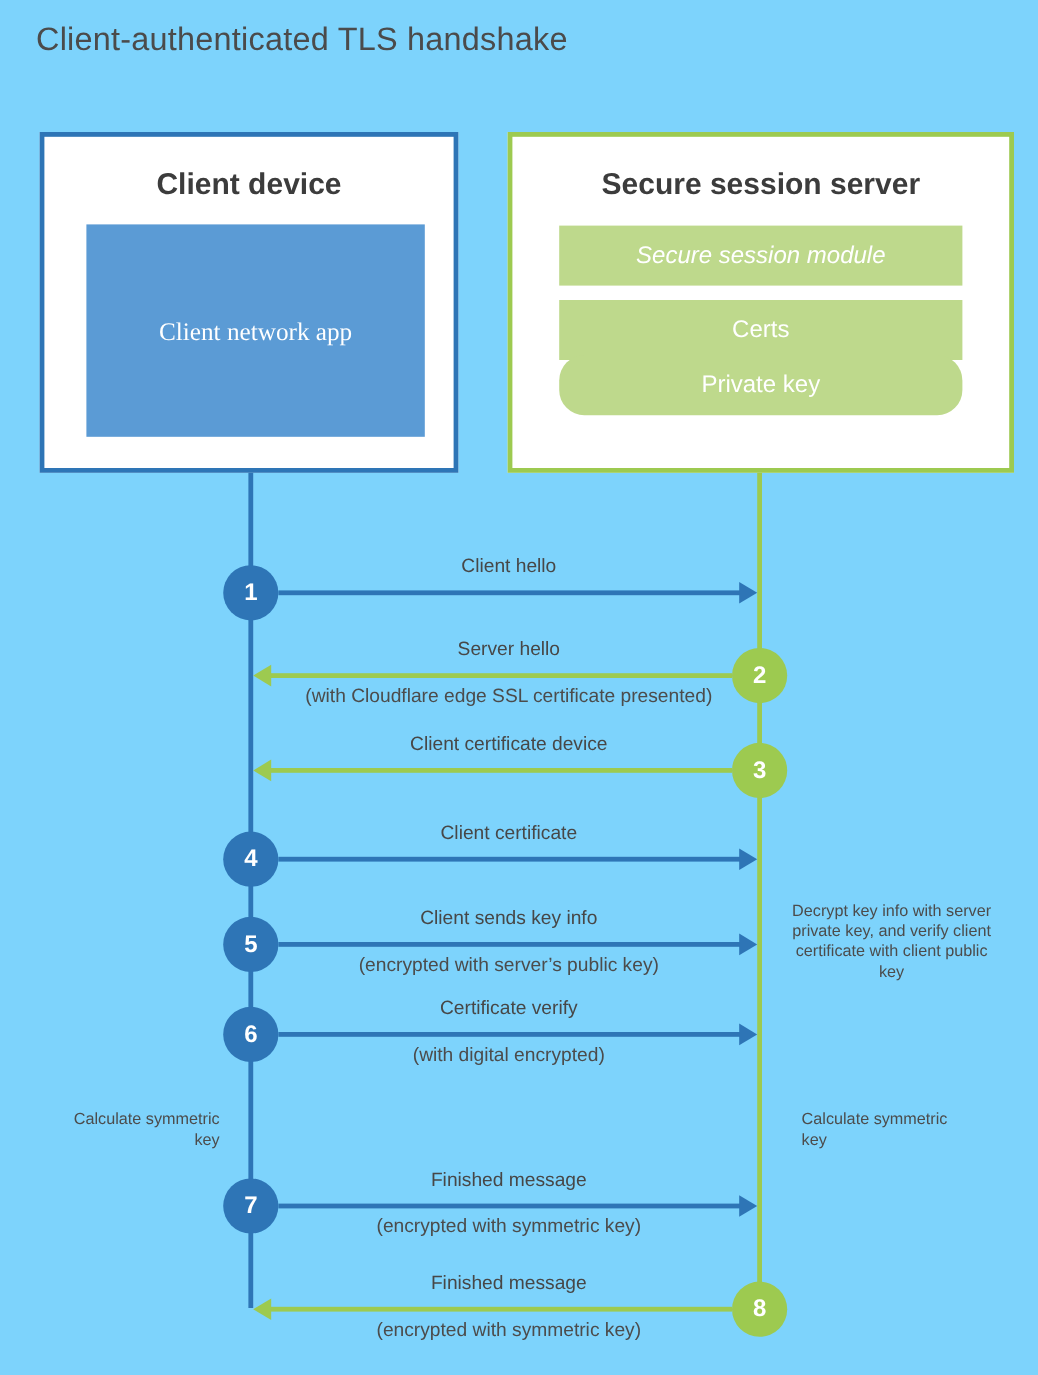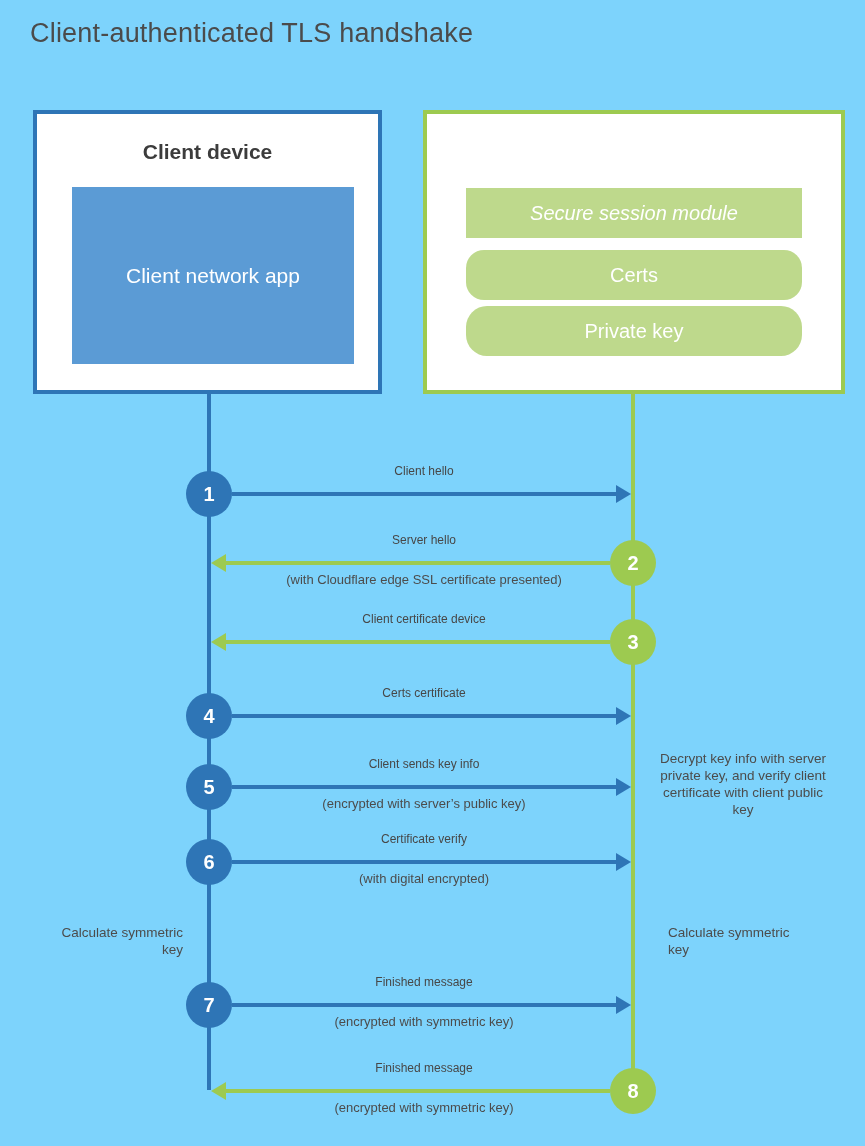--- a/index.html
+++ b/index.html
@@ -14,47 +14,47 @@
   *{margin:0;padding:0;box-sizing:border-box;}
   body{background:#ffffff;font-family:"Liberation Sans","DejaVu Sans",sans-serif;}
   .stage{position:relative;width:865px;height:1146px;background:#7dd3fc;overflow:hidden;}
 
   .title{position:absolute;left:30px;top:18px;font-size:27px;color:#4b4b4b;font-weight:400;letter-spacing:.2px;}
 
   
   .actor-box{position:absolute;top:110px;height:284px;background:#fff;}
   .client-box{left:33px;width:349px;border:4px solid var(--blue);}
   .server-box{left:423px;width:422px;border:4px solid var(--green);}
-  .actor-heading{position:absolute;top:26px;left:0;width:100%;text-align:center;font-size:21px;font-weight:bold;color:var(--text_dark);}
+  .actor-heading{position:absolute;top:26px;left:0;width:100%;text-align:center;font-size:25px;font-weight:bold;color:var(--text_dark);}
   .app-rect{position:absolute;left:35px;top:73px;width:282px;height:177px;background:var(--blue_fill);display:flex;align-items:center;justify-content:center;text-align:center;}
-  .app-rect span{display:block;max-width:190px;color:#ffffff;font-size:21px;line-height:28px;}
+  .app-rect span{display:block;max-width:190px;color:#ffffff;font-size:21px;line-height:28px;font-family:Liberation Serif, serif;}
   .module-bar{position:absolute;left:39px;width:336px;height:50px;background:var(--green_fill);display:flex;align-items:center;justify-content:center;color:#ffffff;font-size:20px;}
-  .bar-0{top:74px;font-style:italic;} .bar-1{top:136px;border-radius:18px;} .bar-2{top:192px;border-radius:21px;}
+  .bar-0{top:74px;font-style:italic;} .bar-1{top:136px;} .bar-2{top:182px;border-radius:21px;}
 
   
   .lifeline{position:absolute;width:4px;}
   .lifeline-blue{left:207px;top:394px;height:696px;background:var(--blue);}
   .lifeline-green{left:631px;top:394px;height:698px;background:var(--green);}
 
   
   .step .circle{position:absolute;top:calc(var(--cy) - 23px);width:46px;height:46px;border-radius:50%;
     color:#fff;font-size:20px;font-weight:bold;display:flex;align-items:center;justify-content:center;}
   .step.blue .circle{left:186px;background:var(--blue);}
   .step.green .circle{left:610px;background:var(--green);}
   .step .shaft{position:absolute;top:calc(var(--cy) - 2px);height:4px;}
   .step.right .shaft{left:232px;width:386px;background:var(--blue);}
   .step.left  .shaft{left:224px;width:386px;background:var(--green);}
   .step .head{position:absolute;top:calc(var(--cy) - 9px);width:0;height:0;
     border-top:9px solid transparent;border-bottom:9px solid transparent;}
   .step.right .head{left:616px;border-left:15px solid var(--blue);}
   .step.left  .head{left:211px;border-right:15px solid var(--green);}
   .step .label{position:absolute;left:231px;width:386px;top:calc(var(--cy) - 30px);
-    text-align:center;font-size:12px;color:var(--text_mid);}
+    text-align:center;font-size:16px;color:var(--text_mid);}
   .step .sub{position:absolute;left:181px;width:486px;top:calc(var(--cy) + 9px);
-    text-align:center;font-size:13px;color:var(--text_sub);}
+    text-align:center;font-size:16px;color:var(--text_sub);}
 
   
   .note{position:absolute;font-size:13.5px;line-height:17px;color:var(--text_sub);}
   .note-decrypt{left:657px;top:750px;width:172px;text-align:center;}
   .note-calc-left{left:58px;top:924px;width:125px;text-align:right;}
   .note-calc-right{left:668px;top:924px;width:125px;text-align:left;}
 </style>
 </head>
 <body>
 
@@ -63,20 +63,21 @@
   <div class="title">Client-authenticated TLS handshake</div>
 
   <div class="actor-box client-box">
     <div class="actor-heading">Client device</div>
     <div class="app-rect">
       <span>Client network app</span>
     </div>
   </div>
 
   <div class="actor-box server-box">
+    <div class="actor-heading">Secure session server</div>
     <div class="module-bar bar-0">Secure session module</div>
     <div class="module-bar bar-1">Certs</div>
     <div class="module-bar bar-2">Private key</div>
   </div>
 
   <div class="lifeline lifeline-blue"></div>
   <div class="lifeline lifeline-green"></div>
 
   <div class="step blue right" style="--cy:494px">
     <div class="label">Client hello</div>
@@ -94,21 +95,21 @@
   </div>
 
   <div class="step green left" style="--cy:642px">
     <div class="label">Client certificate device</div>
     <div class="shaft"></div>
     <div class="head"></div>
     <div class="circle">3</div>
   </div>
 
   <div class="step blue right" style="--cy:716px">
-    <div class="label">Certs certificate</div>
+    <div class="label">Client certificate</div>
     <div class="shaft"></div>
     <div class="head"></div>
     <div class="circle">4</div>
   </div>
 
   <div class="step blue right" style="--cy:787px">
     <div class="label">Client sends key info</div>
     <div class="shaft"></div>
     <div class="head"></div>
     <div class="sub">(encrypted with server’s public key)</div>

